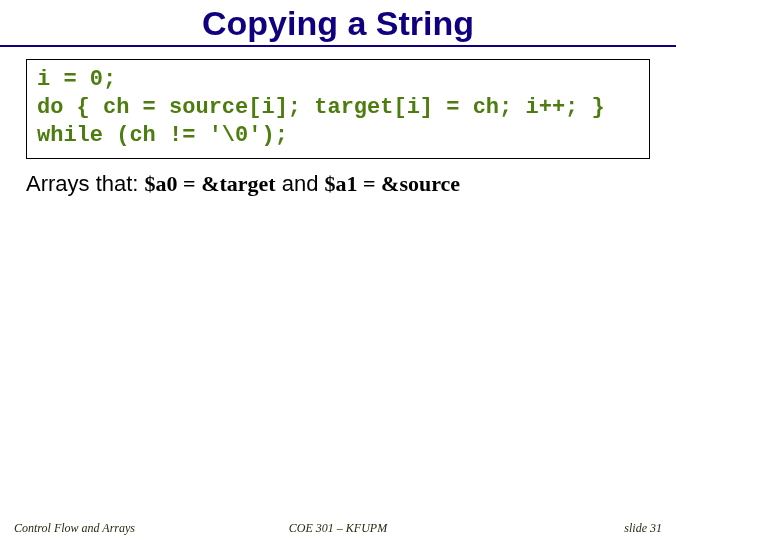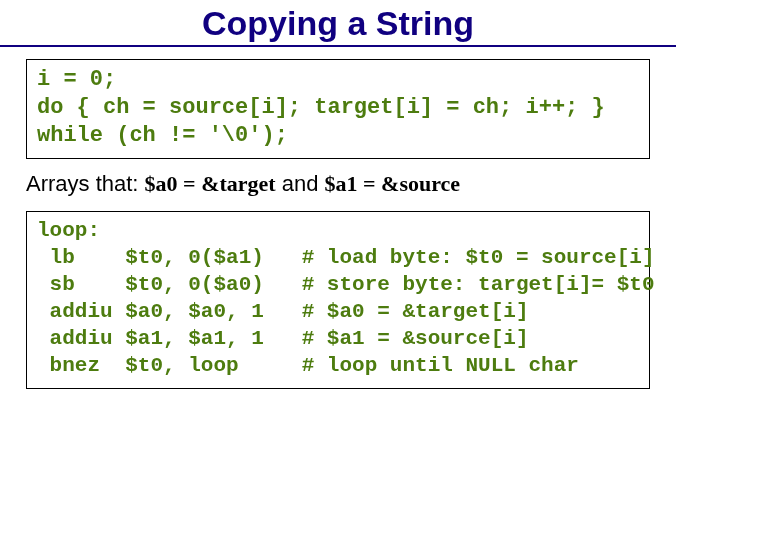--- a/index.html
+++ b/index.html
@@ -103,25 +103,22 @@
     <div class="codebox">
       <div class="code">i = 0;
 do { ch = source[i]; target[i] = ch; i++; }
 while (ch != '\0');</div>
     </div>
 
     <div class="given">
       <span>Arrays that: </span><span class="mono">$a0 = &amp;target</span><span> and </span><span class="mono">$a1 = &amp;source</span>
     </div>
 
-    <div class="codebox">
-      <div class="code2">loop:
- lb    $t0, 0($a1)   # load byte: $t0 = source[i]
- sb    $t0, 0($a0)   # store byte: target[i]= $t0
- addiu $a0, $a0, 1   # $a0 = &amp;target[i]
- addiu $a1, $a1, 1   # $a1 = &amp;source[i]
- bnez  $t0, loop     # loop until NULL char</div>
-    </div>
 
   </div>
 
+  <div class="footer">
+    <div class="left">Control Flow and Arrays</div>
+    <div class="center">COE 301 – KFUPM</div>
+    <div class="right">slide 31</div>
+  </div>
 
 </div>
 
 </body></html>

